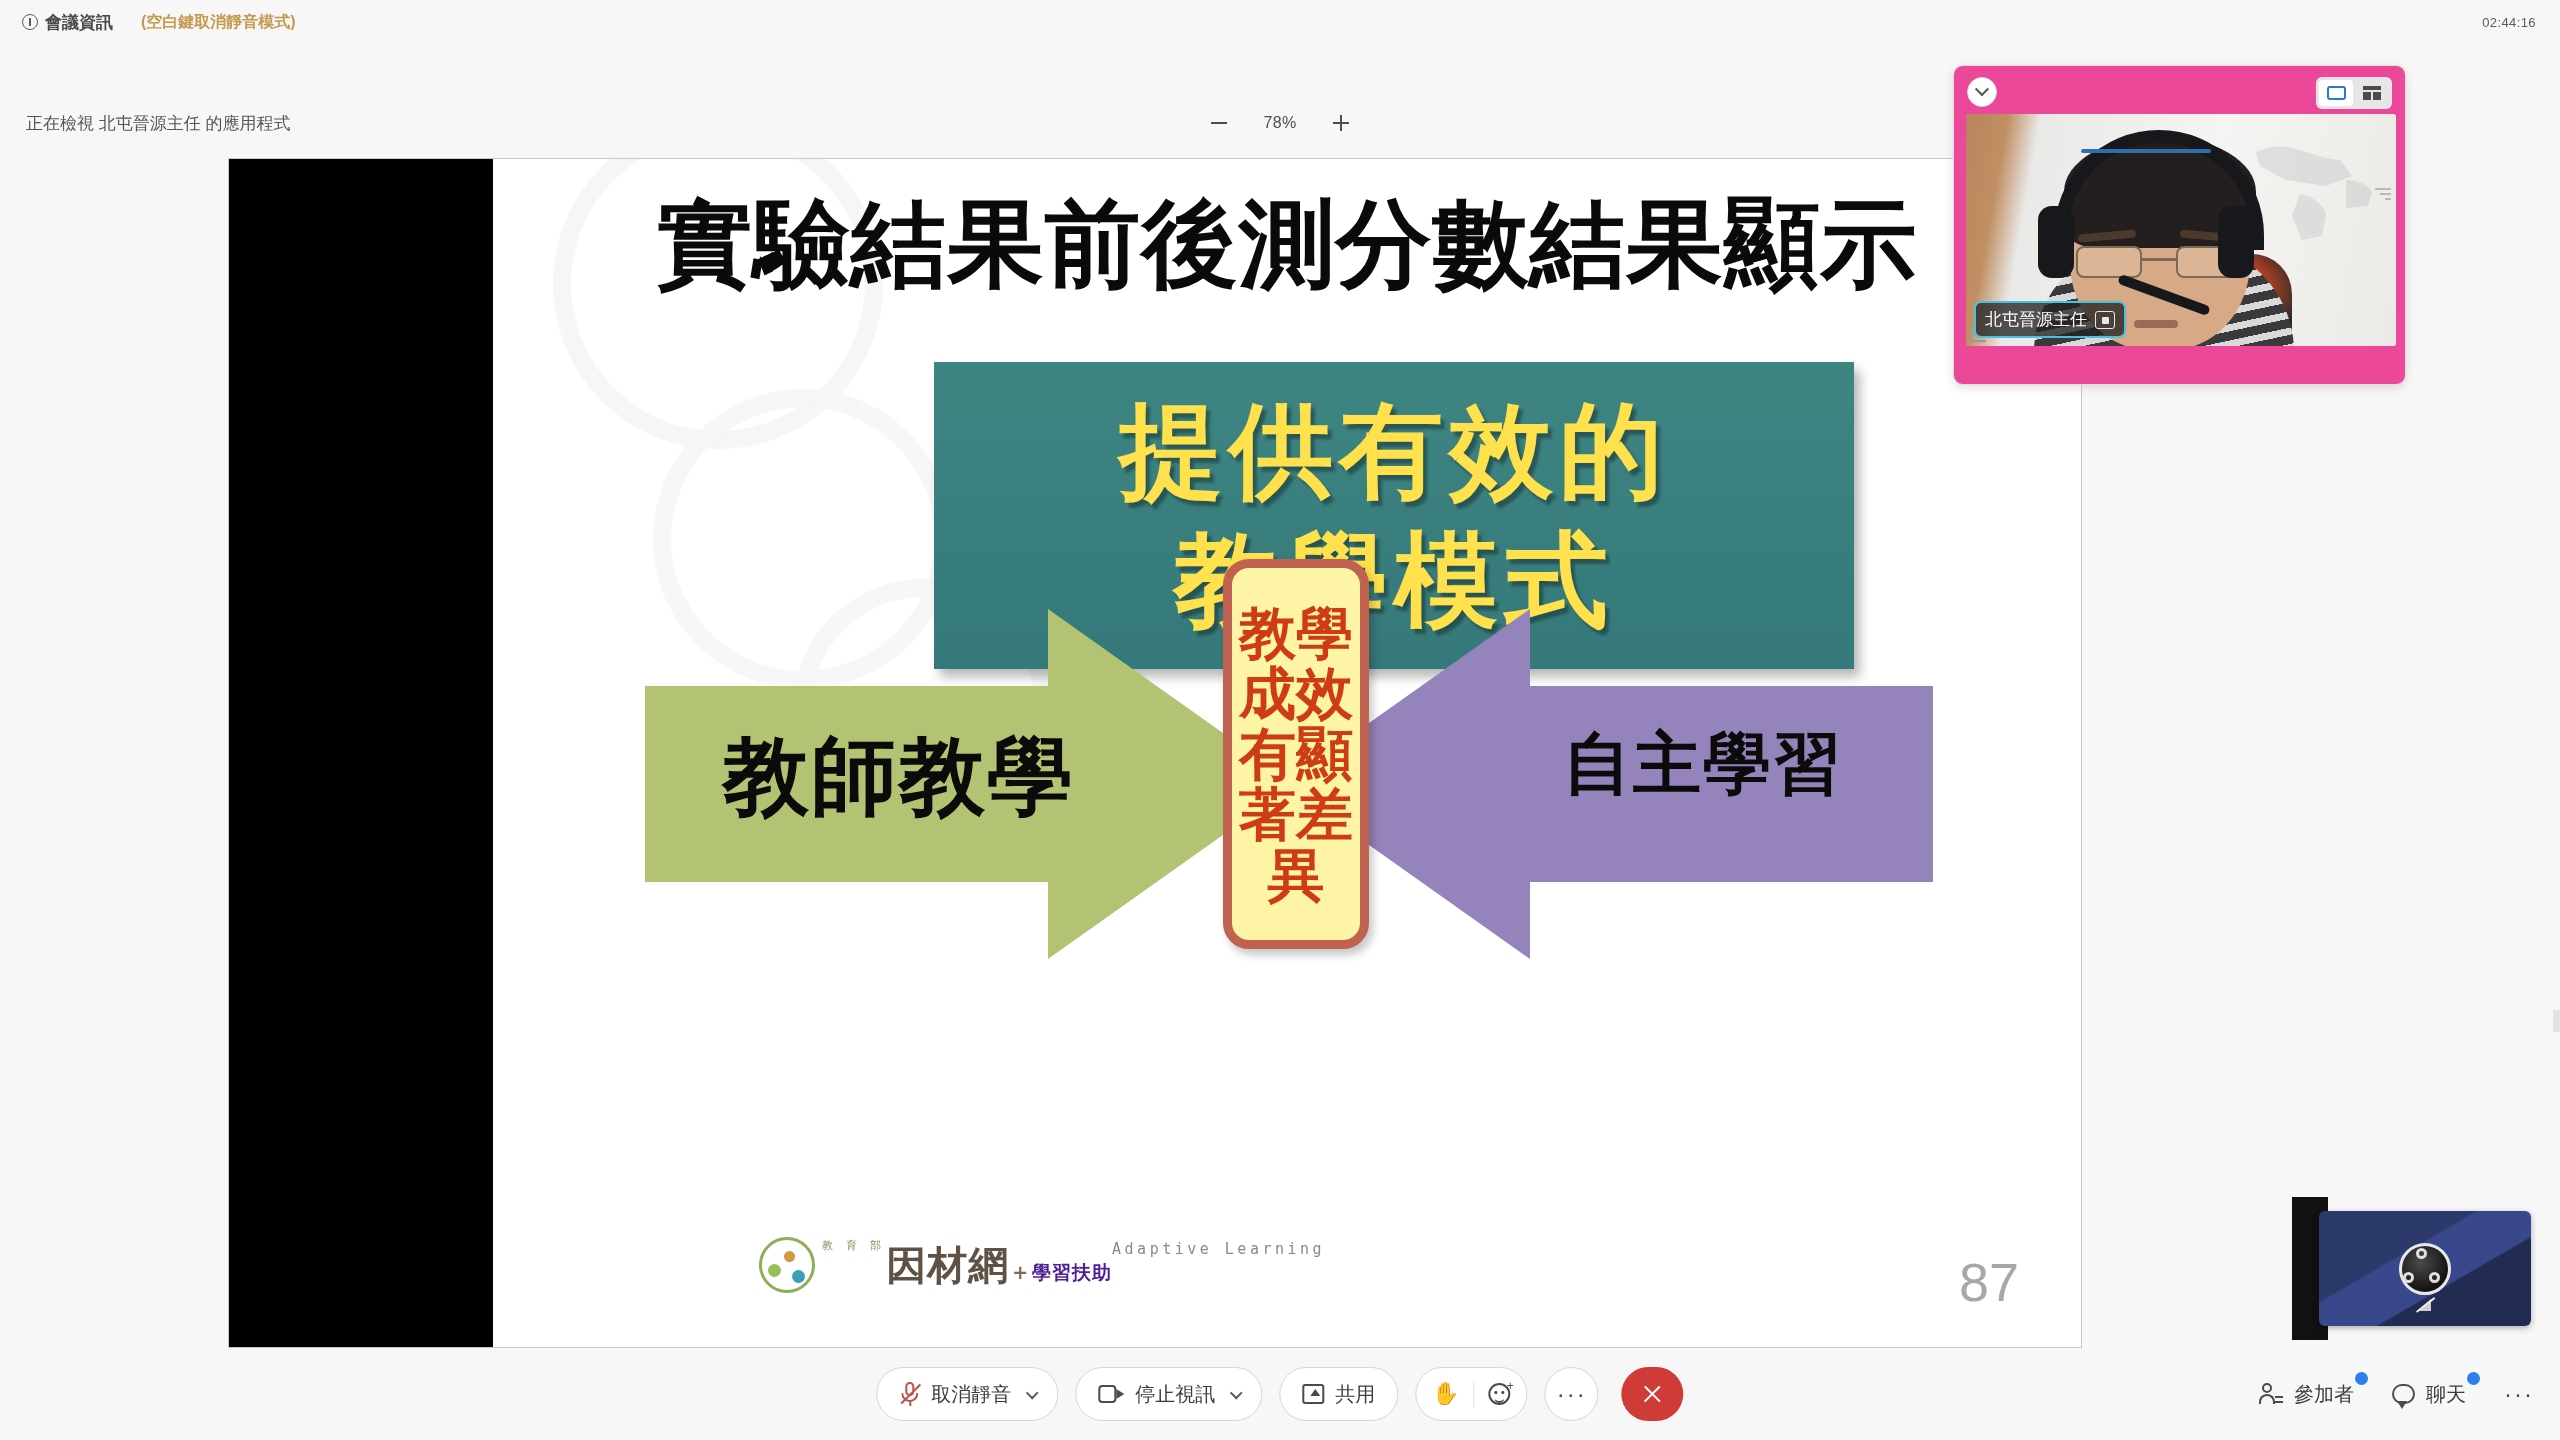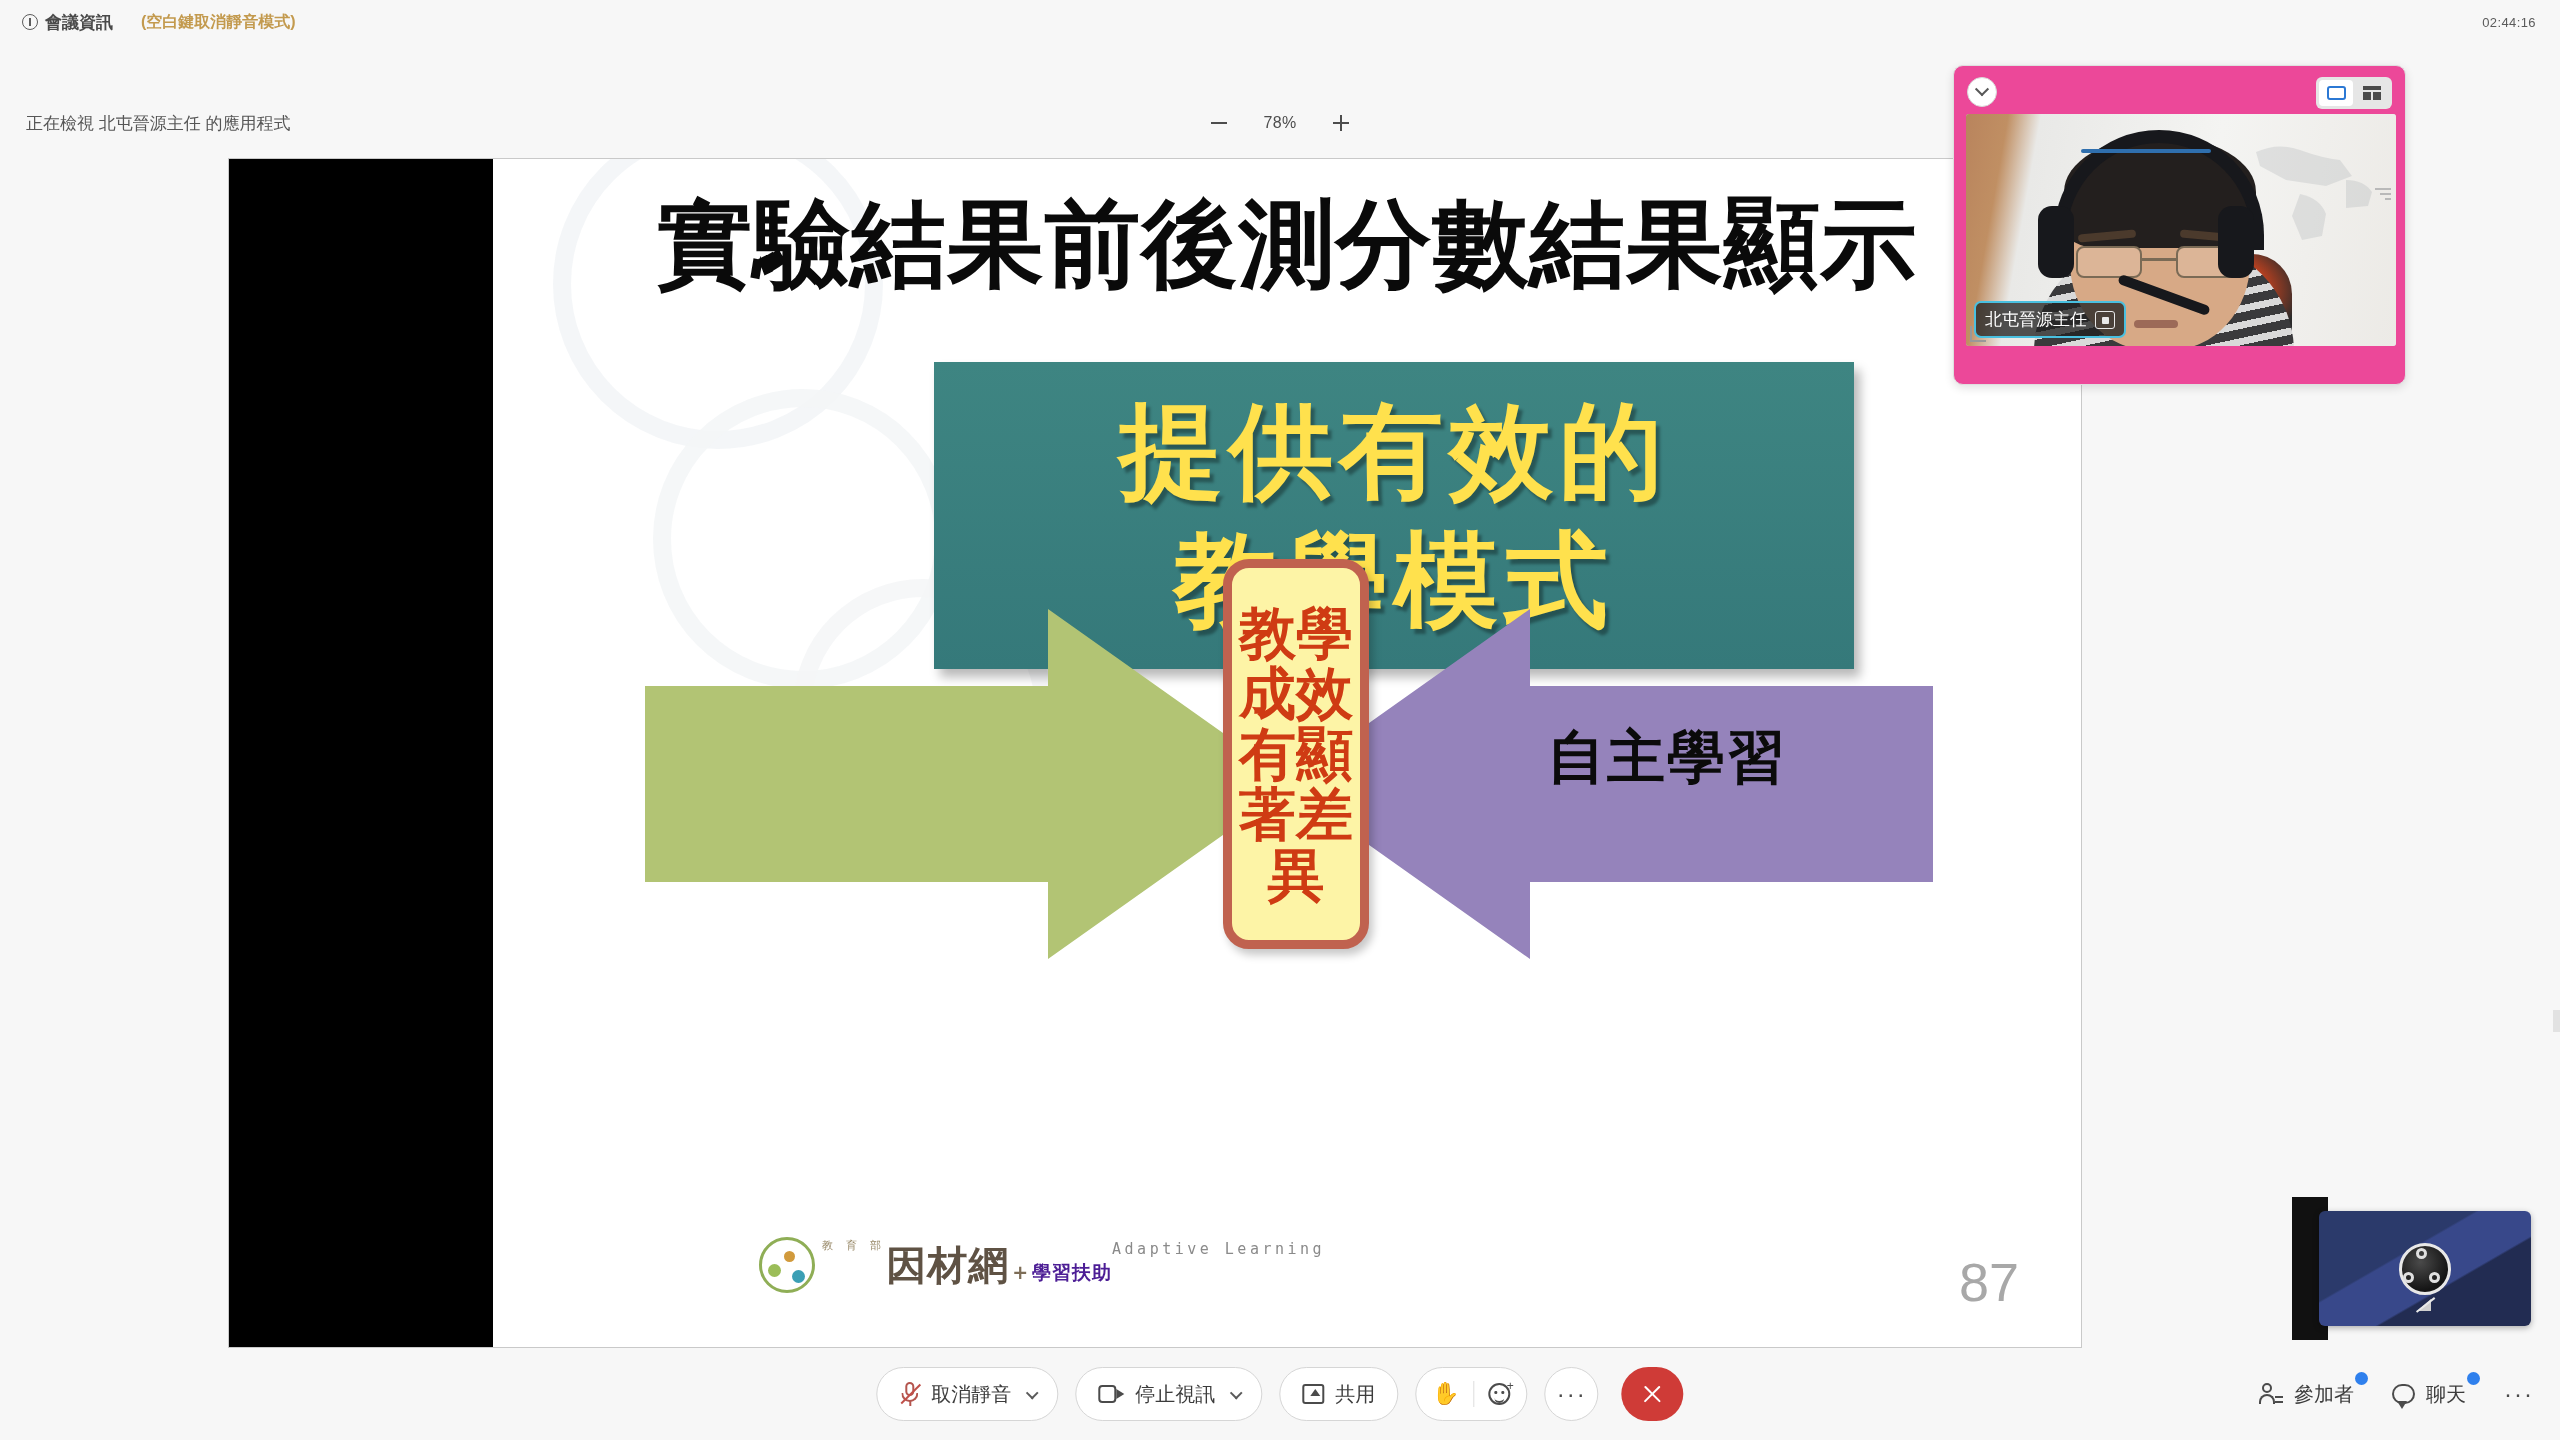--- a/index.html
+++ b/index.html
@@ -125,24 +125,24 @@
   }
 
   
   .arrow-purple {
     position: absolute; left: 790px; top: 450px;
     width: 650px; height: 350px;
     background: #9583bb;
     clip-path: polygon(100% 22%, 38% 22%, 38% 0, 0 50%, 38% 100%, 38% 78%, 100% 78%);
   }
   .arrow-purple-label {
-    position: absolute; left: 1054px; top: 560px; width: 420px;
-    text-align: left;
+    position: absolute; left: 1000px; top: 560px; width: 420px;
+    text-align: center;
     font-family: "DejaVu Sans", "Liberation Sans", sans-serif;
-    font-weight: 700; font-size: 58px; color: #0b0b0b;
+    font-weight: 700; font-size: 68px; color: #0b0b0b;
     letter-spacing: 2px; white-space: nowrap;
   }
 
   .center-box {
     position: absolute; left: 730px; top: 400px;
     width: 146px; height: 390px;
     background: #fdf4a6;
     border: 9px solid #c0624f;
     border-radius: 26px;
     box-shadow: 4px 6px 8px rgba(0,0,0,.22);
@@ -535,20 +535,21 @@
       <div class="wm wm3"></div>
 
       <div class="slide-title">實驗結果前後測分數結果顯示</div>
 
       <div class="teal-box">
         <div class="teal-line">提供有效的</div>
         <div class="teal-line">教學模式</div>
       </div>
 
       <div class="arrow-green"></div>
+      <div class="arrow-green-label">教師教學</div>
 
       <div class="arrow-purple"></div>
       <div class="arrow-purple-label">自主學習</div>
 
       <div class="center-box">
         <div class="center-row">教學</div>
         <div class="center-row">成效</div>
         <div class="center-row">有顯</div>
         <div class="center-row">著差</div>
         <div class="center-row">異</div>

